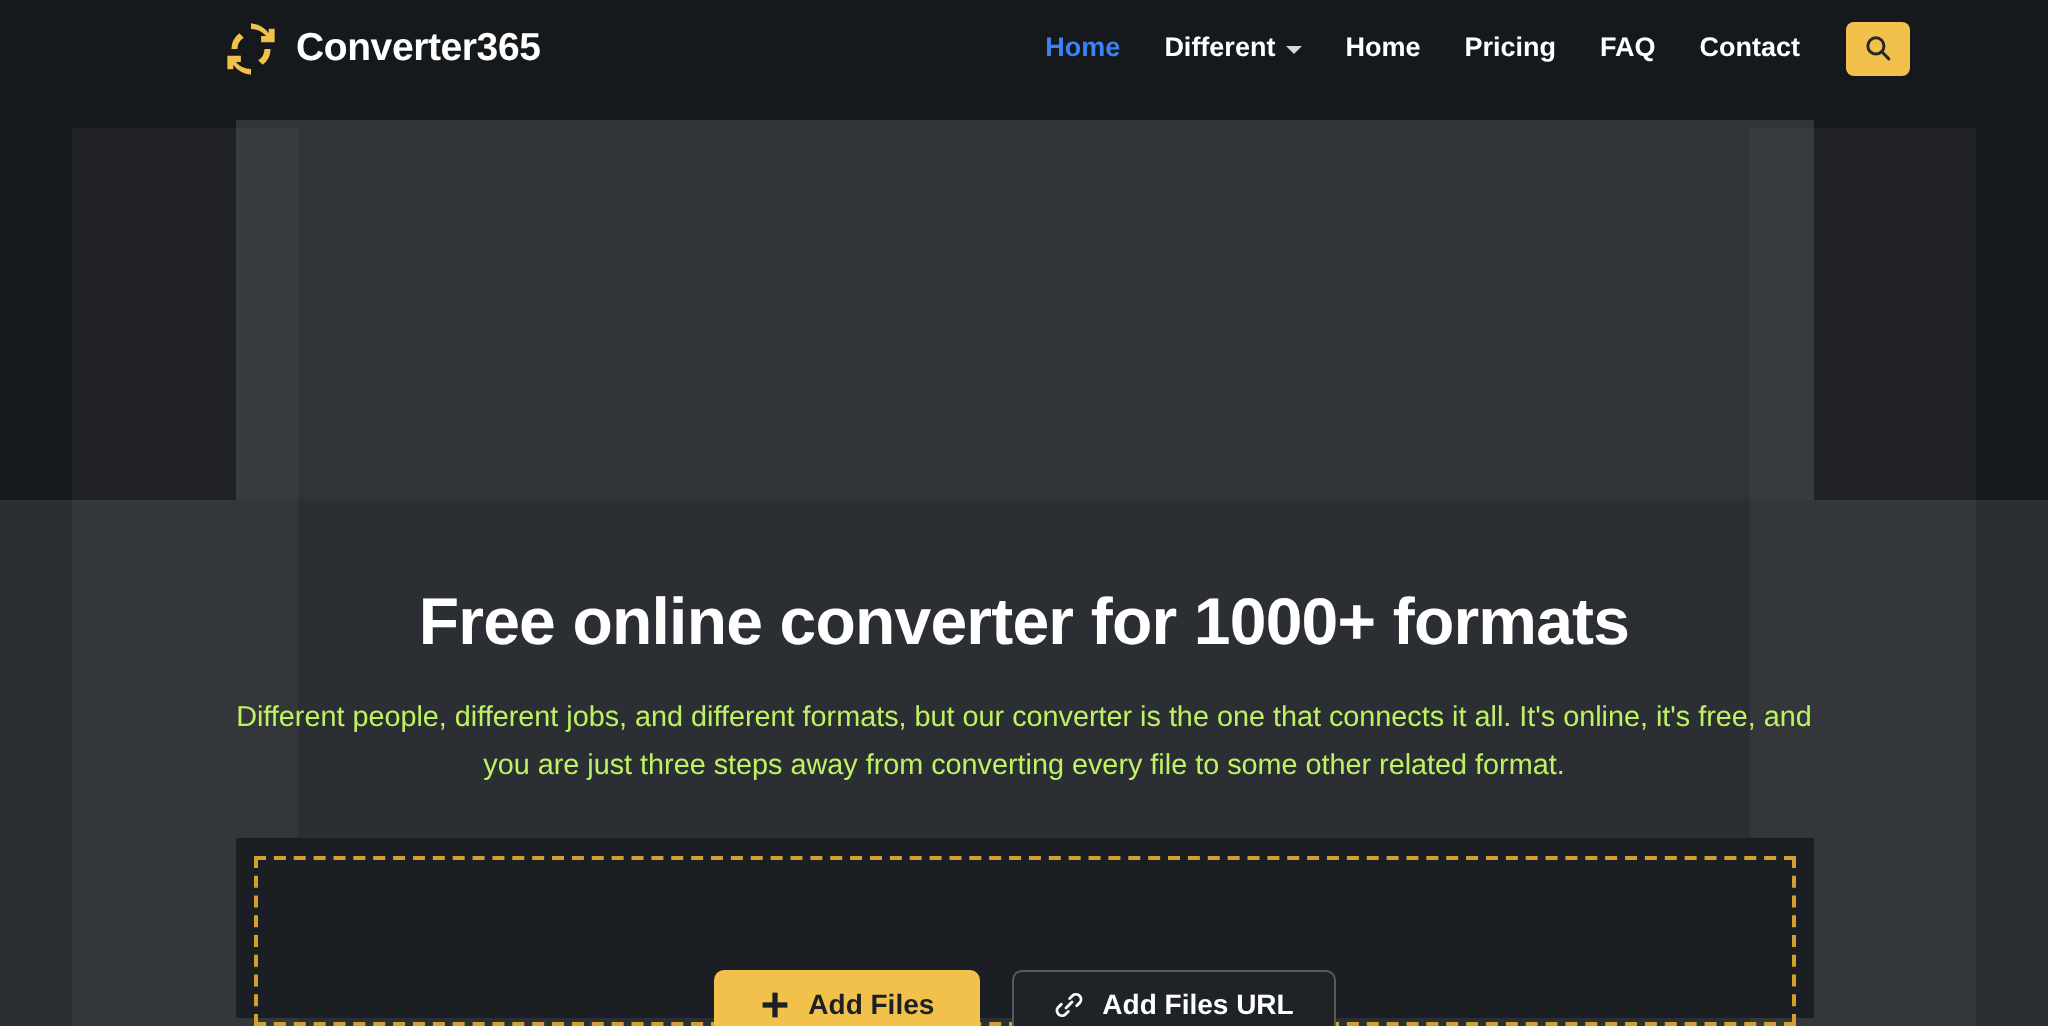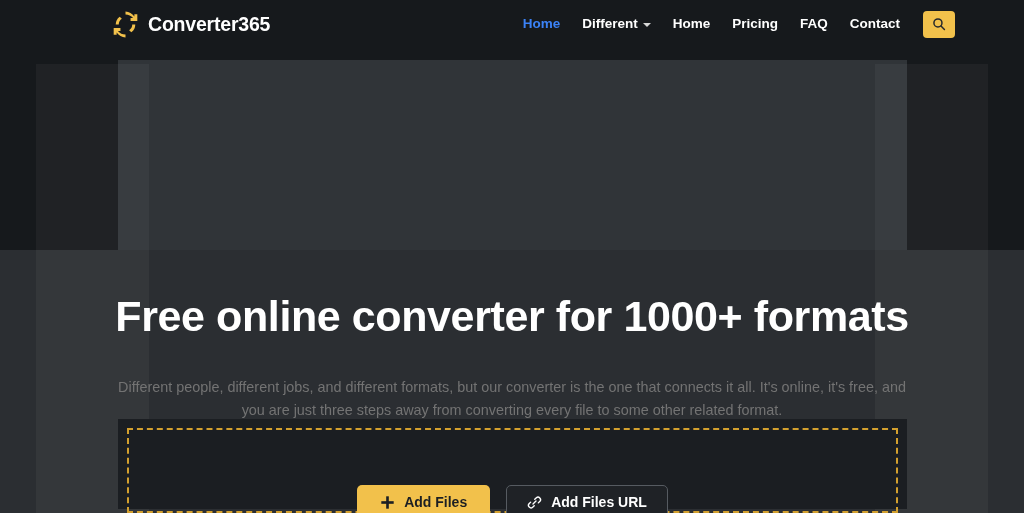--- a/index.html
+++ b/index.html
@@ -136,29 +136,29 @@
     position: absolute;
     left: 0;
     top: 292px;
     width: 1024px;
     text-align: center;
     z-index: 10;
   }
   .hero-title {
     margin: 0;
     color: #ffffff;
-    font-size: 43px;
+    font-size: 33px;
     font-weight: bold;
     letter-spacing: -0.4px;
     line-height: 1.16;
   }
   .hero-sub {
-    margin: 34px auto 0 auto;
+    margin: 18px auto 0 auto;
     width: 800px;
-    color: #737373;
+    color: #bef264;
     font-size: 14.4px;
     font-weight: normal;
     line-height: 1.62;
   }
 
   
   .dropzone-card {
     position: absolute;
     left: 118px;
     top: 419px;

